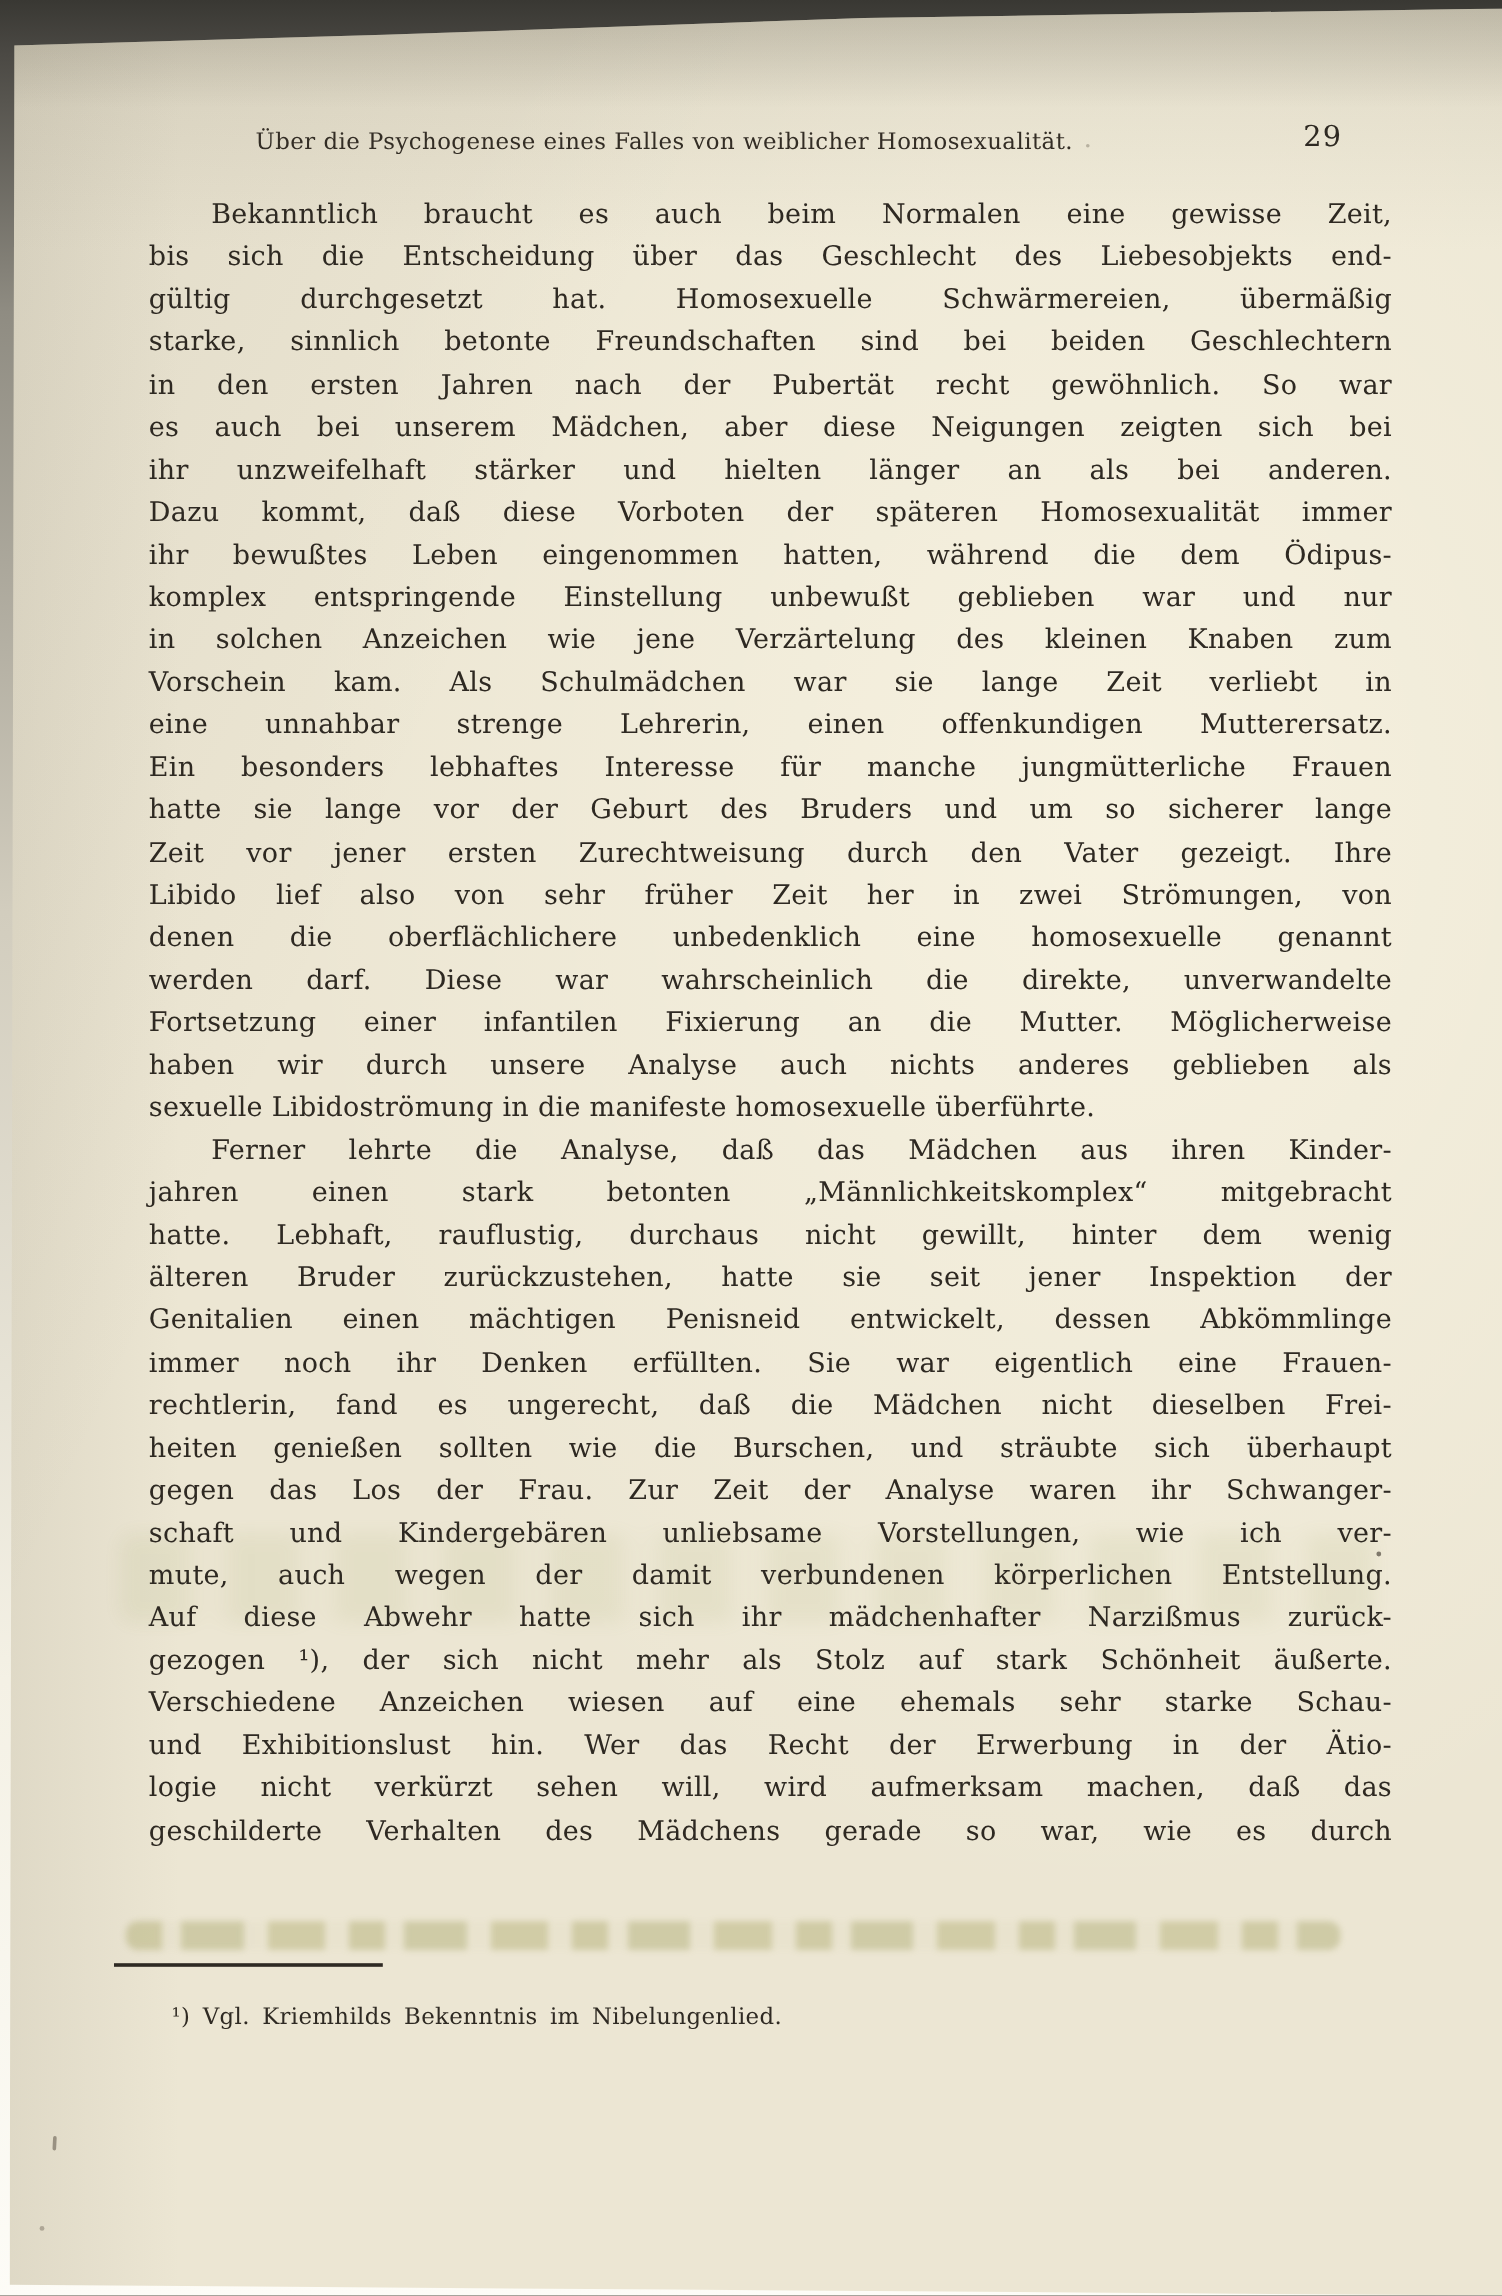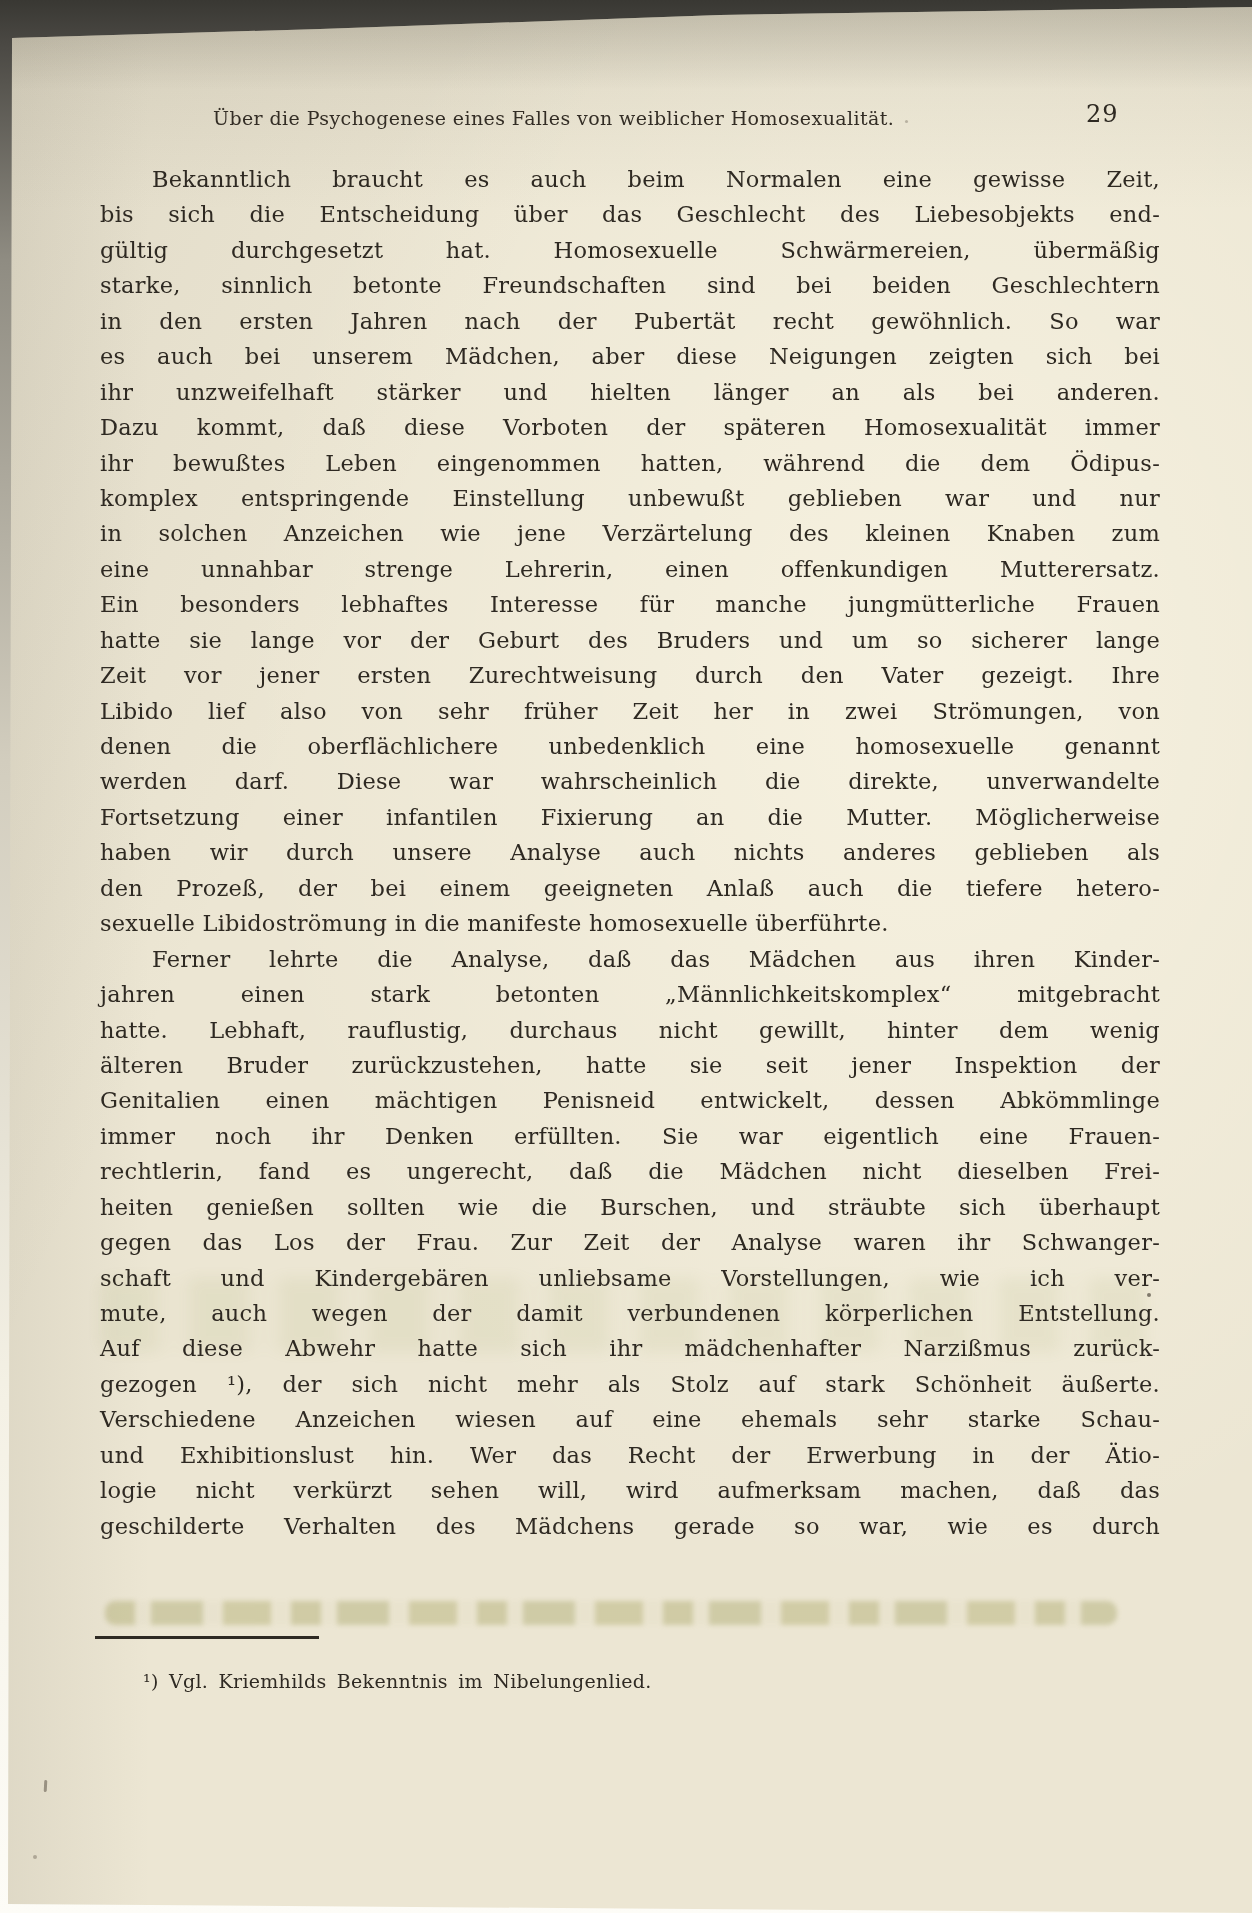--- a/index.html
+++ b/index.html
@@ -41,21 +41,21 @@
     position:absolute;left:1086px;top:100px;
     font-size:24px;color:#2e2922;letter-spacing:1px;
   }
   .text-block{
     position:absolute;left:100px;top:162px;width:1060px;
     font-size:22.5px;line-height:35.45px;color:#2e2922;
     letter-spacing:0.25px;z-index:3;
   }
   .line{
     text-align:justify;text-align-last:justify;
-    height:35.45px;overflow:visible;white-space:nowrap;
+    height:35.45px;overflow:visible;white-space:nowrap;margin-left:24px;
   }
   .line.indent{padding-left:52px;}
   .line.no-just{text-align-last:left;}
   .footnote-rule{
     position:absolute;left:95px;top:1636px;width:224px;height:3px;
     background:#2e2a23;z-index:3;
   }
   .footnote{
     position:absolute;left:143px;top:1670px;z-index:3;
     font-size:19px;word-spacing:4px;color:#2f2a23;letter-spacing:0.3px;
@@ -104,30 +104,30 @@
       <div class="line">bis sich die Entscheidung über das Geschlecht des Liebesobjekts end-</div>
       <div class="line">gültig durchgesetzt hat. Homosexuelle Schwärmereien, übermäßig</div>
       <div class="line">starke, sinnlich betonte Freundschaften sind bei beiden Geschlechtern</div>
       <div class="line">in den ersten Jahren nach der Pubertät recht gewöhnlich. So war</div>
       <div class="line">es auch bei unserem Mädchen, aber diese Neigungen zeigten sich bei</div>
       <div class="line">ihr unzweifelhaft stärker und hielten länger an als bei anderen.</div>
       <div class="line">Dazu kommt, daß diese Vorboten der späteren Homosexualität immer</div>
       <div class="line">ihr bewußtes Leben eingenommen hatten, während die dem Ödipus-</div>
       <div class="line">komplex entspringende Einstellung unbewußt geblieben war und nur</div>
       <div class="line">in solchen Anzeichen wie jene Verzärtelung des kleinen Knaben zum</div>
+      <div class="line">Vorschein kam. Als Schulmädchen war sie lange Zeit verliebt in</div>
       <div class="line">eine unnahbar strenge Lehrerin, einen offenkundigen Mutterersatz.</div>
       <div class="line">Ein besonders lebhaftes Interesse für manche jungmütterliche Frauen</div>
       <div class="line">hatte sie lange vor der Geburt des Bruders und um so sicherer lange</div>
       <div class="line">Zeit vor jener ersten Zurechtweisung durch den Vater gezeigt. Ihre</div>
       <div class="line">Libido lief also von sehr früher Zeit her in zwei Strömungen, von</div>
       <div class="line">denen die oberflächlichere unbedenklich eine homosexuelle genannt</div>
       <div class="line">werden darf. Diese war wahrscheinlich die direkte, unverwandelte</div>
       <div class="line">Fortsetzung einer infantilen Fixierung an die Mutter. Möglicherweise</div>
       <div class="line">haben wir durch unsere Analyse auch nichts anderes geblieben als</div>
-      <div class="line">den Prozeß, der bei einem geeigneten Anlaß auch die tiefere hetero-</div>
       <div class="line no-just">sexuelle Libidoströmung in die manifeste homosexuelle überführte.</div>
       <div class="line indent">Ferner lehrte die Analyse, daß das Mädchen aus ihren Kinder-</div>
       <div class="line">jahren einen stark betonten „Männlichkeitskomplex“ mitgebracht</div>
       <div class="line">hatte. Lebhaft, rauflustig, durchaus nicht gewillt, hinter dem wenig</div>
       <div class="line">älteren Bruder zurückzustehen, hatte sie seit jener Inspektion der</div>
       <div class="line">Genitalien einen mächtigen Penisneid entwickelt, dessen Abkömmlinge</div>
       <div class="line">immer noch ihr Denken erfüllten. Sie war eigentlich eine Frauen-</div>
       <div class="line">rechtlerin, fand es ungerecht, daß die Mädchen nicht dieselben Frei-</div>
       <div class="line">heiten genießen sollten wie die Burschen, und sträubte sich überhaupt</div>
       <div class="line">gegen das Los der Frau. Zur Zeit der Analyse waren ihr Schwanger-</div>

